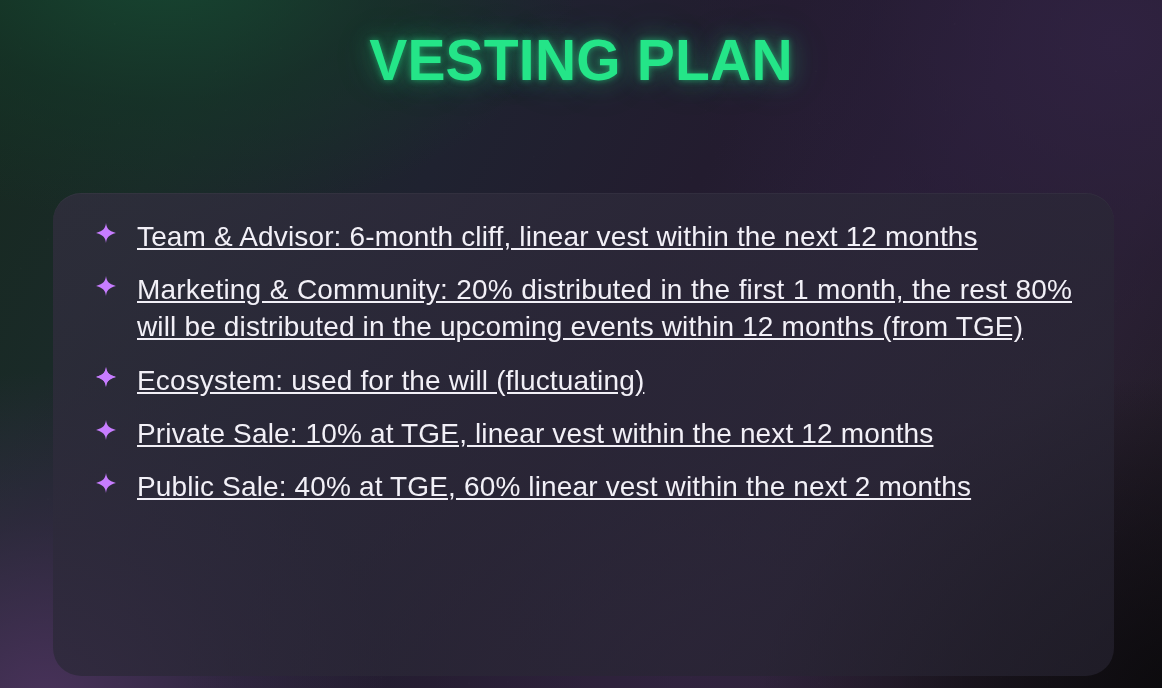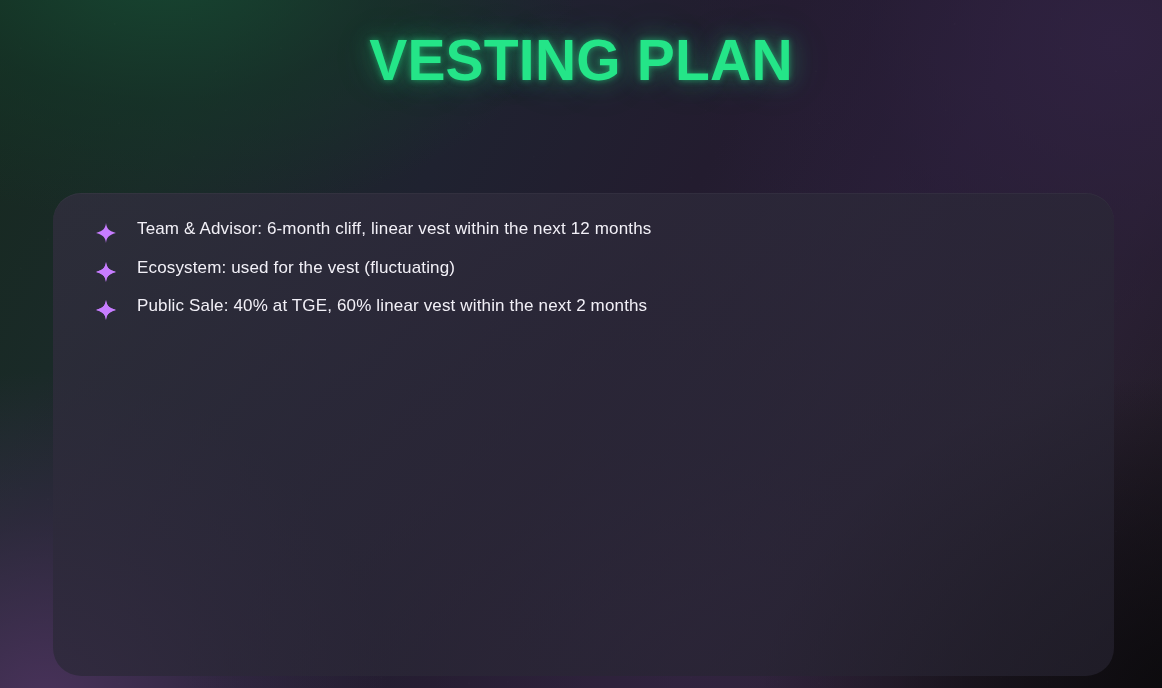--- a/index.html
+++ b/index.html
@@ -131,24 +131,25 @@
   .vest-list {
     list-style: none;
     margin: 0;
     padding: 0;
   }
   .vest-item {
     position: relative;
     padding-left: 42px;
     margin-bottom: 16px;
     color: #f2f0f7;
-    font-size: 17px;
+    font-size: 28px;
     line-height: 1.33;
     font-weight: 400;
     letter-spacing: 0.15px;
+    text-decoration: underline;
   }
   .vest-item:last-child { margin-bottom: 0; }
   .vest-item.justify {
     text-align: justify;
     text-align-last: left;
     padding-right: 0;
   }
 
   .sparkle {
     position: absolute;
@@ -184,45 +185,54 @@
 
       <li class="vest-item">
         <span class="sparkle">
           <svg viewBox="0 0 24 24" aria-hidden="true">
             <path d="M12 1.2 C12.9 7.2 14.6 9.6 22.8 12 C14.6 14.4 12.9 16.8 12 22.8 C11.1 16.8 9.4 14.4 1.2 12 C9.4 9.6 11.1 7.2 12 1.2 Z" fill="#c77dff"></path>
           </svg>
         </span>
         <span class="item-text">Team &amp; Advisor: 6-month cliff, linear vest within the next 12 months</span>
       </li>
 
-
-      <li class="vest-item">
-        <span class="sparkle">
-          <svg viewBox="0 0 24 24" aria-hidden="true">
-            <path d="M12 1.2 C12.9 7.2 14.6 9.6 22.8 12 C14.6 14.4 12.9 16.8 12 22.8 C11.1 16.8 9.4 14.4 1.2 12 C9.4 9.6 11.1 7.2 12 1.2 Z" fill="#c77dff"></path>
-          </svg>
-        </span>
-      </li>
-
-      <li class="vest-item">
-        <span class="sparkle">
-          <svg viewBox="0 0 24 24" aria-hidden="true">
-            <path d="M12 1.2 C12.9 7.2 14.6 9.6 22.8 12 C14.6 14.4 12.9 16.8 12 22.8 C11.1 16.8 9.4 14.4 1.2 12 C9.4 9.6 11.1 7.2 12 1.2 Z" fill="#c77dff"></path>
-          </svg>
-        </span>
-        <span class="item-text">Ecosystem: used for the vest (fluctuating)</span>
-      </li>
-
-
-      <li class="vest-item">
-        <span class="sparkle">
-          <svg viewBox="0 0 24 24" aria-hidden="true">
-            <path d="M12 1.2 C12.9 7.2 14.6 9.6 22.8 12 C14.6 14.4 12.9 16.8 12 22.8 C11.1 16.8 9.4 14.4 1.2 12 C9.4 9.6 11.1 7.2 12 1.2 Z" fill="#c77dff"></path>
-          </svg>
-        </span>
+      <li class="vest-item justify">
+        <span class="sparkle">
+          <svg viewBox="0 0 24 24" aria-hidden="true">
+            <path d="M12 1.2 C12.9 7.2 14.6 9.6 22.8 12 C14.6 14.4 12.9 16.8 12 22.8 C11.1 16.8 9.4 14.4 1.2 12 C9.4 9.6 11.1 7.2 12 1.2 Z" fill="#c77dff"></path>
+          </svg>
+        </span>
+        <span class="item-text">Marketing &amp; Community: 20% distributed in the first 1 month, the rest 80% will be distributed in the upcoming events within 12 months (from TGE)</span>
+      </li>
+
+      <li class="vest-item">
+        <span class="sparkle">
+          <svg viewBox="0 0 24 24" aria-hidden="true">
+            <path d="M12 1.2 C12.9 7.2 14.6 9.6 22.8 12 C14.6 14.4 12.9 16.8 12 22.8 C11.1 16.8 9.4 14.4 1.2 12 C9.4 9.6 11.1 7.2 12 1.2 Z" fill="#c77dff"></path>
+          </svg>
+        </span>
+      </li>
+
+      <li class="vest-item">
+        <span class="sparkle">
+          <svg viewBox="0 0 24 24" aria-hidden="true">
+            <path d="M12 1.2 C12.9 7.2 14.6 9.6 22.8 12 C14.6 14.4 12.9 16.8 12 22.8 C11.1 16.8 9.4 14.4 1.2 12 C9.4 9.6 11.1 7.2 12 1.2 Z" fill="#c77dff"></path>
+          </svg>
+        </span>
+        <span class="item-text">Ecosystem: used for the will (fluctuating)</span>
+      </li>
+
+
+      <li class="vest-item">
+        <span class="sparkle">
+          <svg viewBox="0 0 24 24" aria-hidden="true">
+            <path d="M12 1.2 C12.9 7.2 14.6 9.6 22.8 12 C14.6 14.4 12.9 16.8 12 22.8 C11.1 16.8 9.4 14.4 1.2 12 C9.4 9.6 11.1 7.2 12 1.2 Z" fill="#c77dff"></path>
+          </svg>
+        </span>
+        <span class="item-text">Private Sale: 10% at TGE, linear vest within the next 12 months</span>
       </li>
 
       <li class="vest-item">
         <span class="sparkle">
           <svg viewBox="0 0 24 24" aria-hidden="true">
             <path d="M12 1.2 C12.9 7.2 14.6 9.6 22.8 12 C14.6 14.4 12.9 16.8 12 22.8 C11.1 16.8 9.4 14.4 1.2 12 C9.4 9.6 11.1 7.2 12 1.2 Z" fill="#c77dff"></path>
           </svg>
         </span>
         <span class="item-text">Public Sale: 40% at TGE, 60% linear vest within the next 2 months</span>
       </li>

